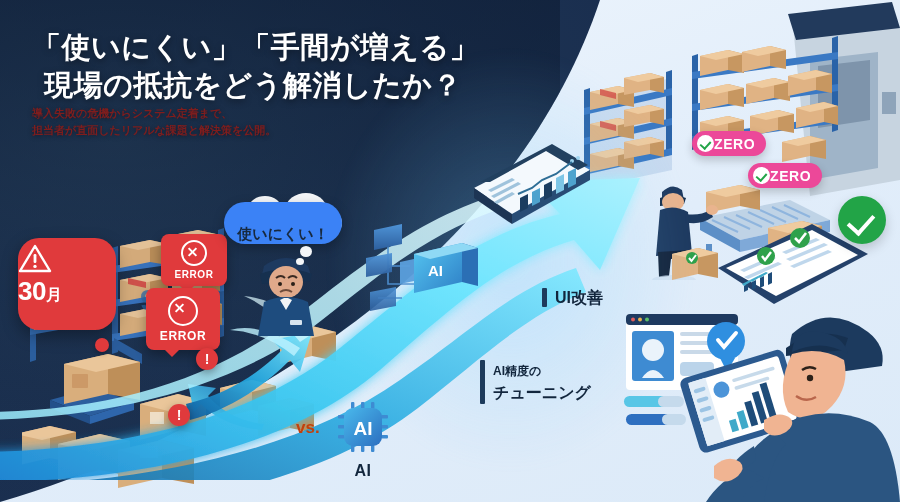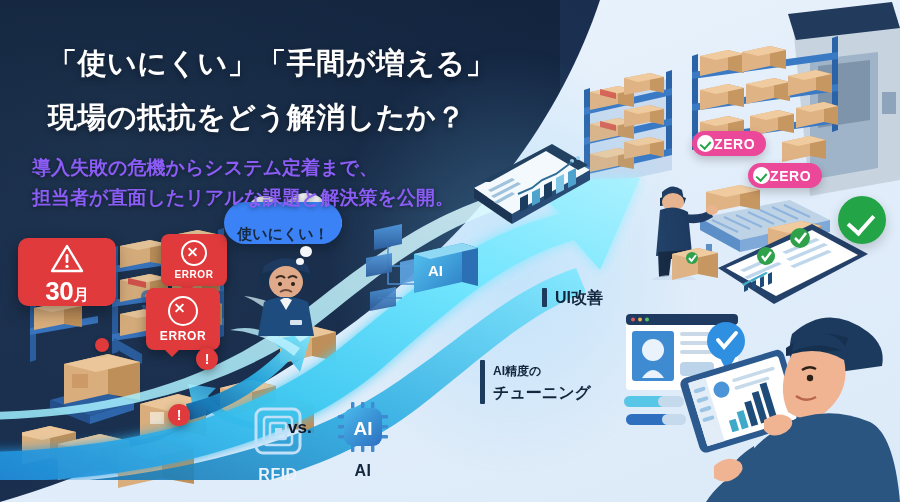--- a/index.html
+++ b/index.html
@@ -30,31 +30,31 @@
   }
 
   
   .swoosh{left:0;top:120px;width:900px;height:360px;}
 
   
   .headline{left:32px;top:28px;width:430px;}
   .h1{
     color:#FFFFFF;font-weight:700;font-size:29px;line-height:1.32;
     letter-spacing:.5px;text-shadow:0 2px 7px rgba(0,0,0,.45);
-    margin:16px;white-space:nowrap;text-align:right;
+    margin:0;white-space:nowrap;text-align:right;
   }
   .sub{
-    margin-top:14px;color:#8b5cf6;font-weight:700;font-size:19px;line-height:1.62;
+    margin-top:0;color:#7f1d1d;font-weight:700;font-size:11px;line-height:1.62;
     text-shadow:0 1px 5px rgba(0,0,0,.45);white-space:nowrap;
   }
 
   
   .alert-badge{
-    left:18px;top:238px;width:98px;height:68px;background:#E03A3C;border-radius:10px;
-    box-shadow:0 6px 16px rgba(0,0,0,.35);color:#fff;text-align:center;
+    left:18px;top:238px;width:98px;height:92px;background:#E03A3C;border-radius:21px;
+    box-shadow:0 6px 16px rgba(0,0,0,.35);color:#fff;text-align:left;
   }
   .alert-badge .tri{margin:6px auto 0;width:34px;height:29px;}
   .alert-num{font-size:26px;font-weight:700;line-height:1;margin-top:1px;letter-spacing:-.5px;}
   .alert-num span{font-size:16px;font-weight:700;}
   .alert-cap{font-size:9px;line-height:1.25;margin-top:4px;font-weight:600;opacity:.96;}
 
   
   .err{
     background:#E03A3C;color:#fff;border-radius:8px;text-align:center;
     box-shadow:0 5px 12px rgba(0,0,0,.33);padding:6px 8px 6px;
@@ -89,21 +89,21 @@
   .puff6{left:296px;top:258px;width:8px;height:7px;}
 
   
   .label-row{display:flex;align-items:flex-start;gap:8px;padding-left:10px;}
   .bar{width:5px;background:#1d3b5c;border-radius:1px;flex:0 0 5px;}
   .label-txt{color:#12263d;font-weight:700;}
 
   
   .rfid-grp{left:252px;top:405px;}
   .ai-grp{left:336px;top:400px;}
-  .vs{left:288px;top:418px;color:#0f172a;font-size:17px;font-weight:700;}
+  .vs{left:296px;top:418px;color:#c2410c;font-size:17px;font-weight:700;}
   .cap-white{color:#EAF2FB;font-size:16px;font-weight:700;text-align:center;margin-top:5px;letter-spacing:.5px;}
   .cap-dark{color:#12263d;font-size:16px;font-weight:700;text-align:center;margin-top:4px;letter-spacing:.5px;}
 
   
   .zero{
     display:flex;align-items:center;background:#ec4899;border-radius:14px;
     padding:4px 11px 4px 5px;box-shadow:0 4px 10px rgba(0,0,0,.2);
   }
   .zero .ck{width:17px;height:17px;border-radius:50%;background:#fff;position:relative;flex:0 0 17px;}
   .zero .ck:after{content:"";position:absolute;left:4.5px;top:4px;width:5px;height:8px;
@@ -585,29 +585,20 @@
   </div>
 
   <div class="abs label-row" style="left:470px;top:360px;">
     <div class="bar" style="height:44px;"></div>
     <div>
       <div class="label-txt" style="font-size:12px;line-height:22px;">AI精度の</div>
       <div class="label-txt" style="font-size:16px;line-height:22px;">チューニング</div>
     </div>
   </div>
 
-  <div class="abs rfid-grp">
-    <svg width="52" height="52" viewBox="0 0 52 52">
-      <rect x="4" y="4" width="44" height="44" rx="7" fill="none" stroke="#BFE0F8" stroke-width="3"></rect>
-      <rect x="12" y="12" width="28" height="28" rx="3" fill="none" stroke="#BFE0F8" stroke-width="2.5"></rect>
-      <rect x="18" y="18" width="16" height="16" rx="2" fill="none" stroke="#BFE0F8" stroke-width="2.5"></rect>
-      <rect x="23" y="23" width="7" height="7" fill="#BFE0F8"></rect>
-    </svg>
-    <div class="cap-white">RFID</div>
-  </div>
 
   <div class="abs vs">vs.</div>
 
   <div class="abs ai-grp">
     <svg width="54" height="54" viewBox="0 0 54 54">
       <defs>
         <linearGradient id="chipg" x1="0" y1="0" x2="1" y2="1">
           <stop offset="0" stop-color="#49B9EC"></stop>
             <stop offset="1" stop-color="#2C6FC0"></stop>
         </linearGradient>

